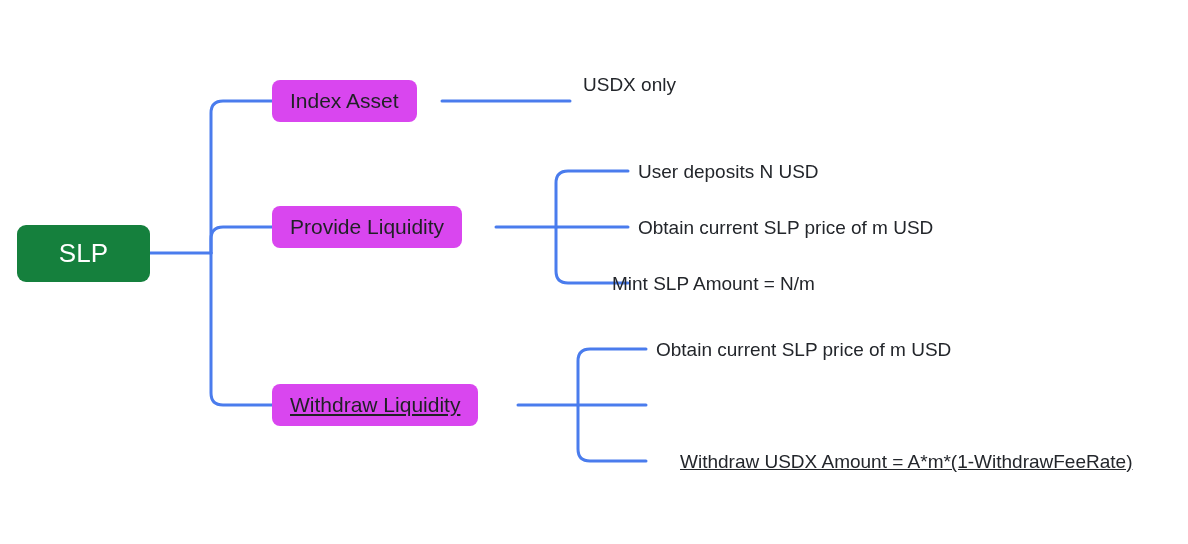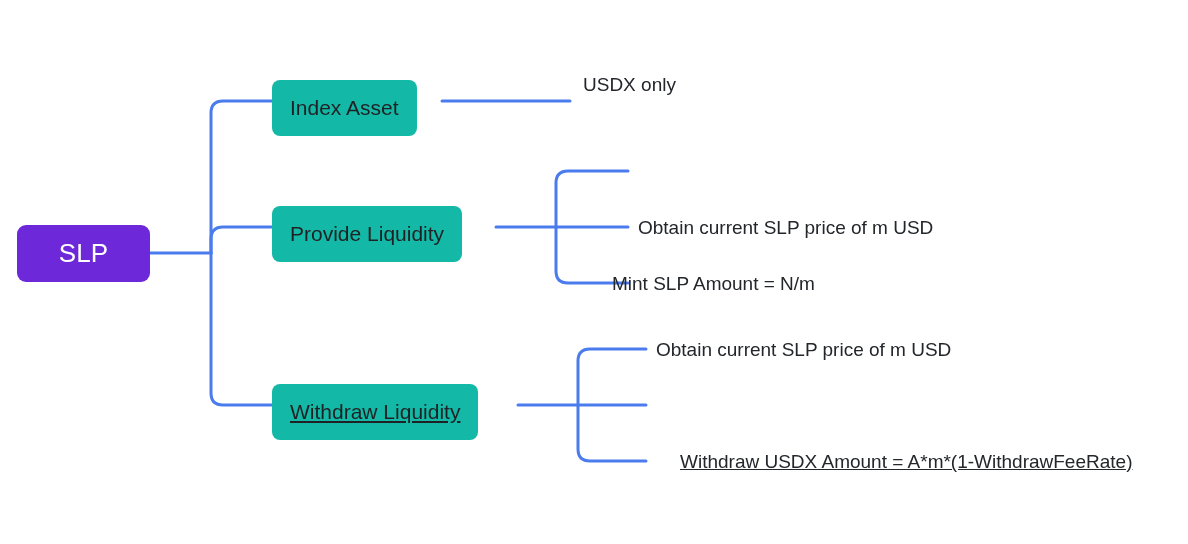--- a/index.html
+++ b/index.html
@@ -35,34 +35,34 @@
     justify-content: center;
     white-space: nowrap;
   }
 
   
   .root-node {
     left: 17px;
     top: 225px;
     width: 133px;
     height: 57px;
-    background: #6d28d9;
+    background: #15803d;
     color: #ffffff;
     border-radius: 9px;
     font-size: 26px;
     letter-spacing: 0.2px;
   }
 
   
   .branch-node {
-    background: #14b8a6;
+    background: #d946ef;
     color: #1f2124;
     border-radius: 8px;
     font-size: 21px;
-    height: 56px;
+    height: 42px;
     padding: 0 18px;
   }
   .branch-index-asset {
     left: 272px;
     top: 80px;
   }
   .branch-provide-liquidity {
     left: 272px;
     top: 206px;
     text-align: center;
@@ -119,20 +119,21 @@
   <div class="node root-node">SLP</div>
 
   <div class="node branch-node branch-index-asset">Index Asset</div>
 
   <div class="node branch-node branch-provide-liquidity">Provide Liquidity</div>
 
   <div class="node branch-node branch-withdraw-liquidity">Withdraw Liquidity</div>
 
   <div class="node leaf-node leaf-usdx-only">USDX only</div>
 
+  <div class="node leaf-node leaf-user-deposits">User deposits N USD</div>
 
   <div class="node leaf-node leaf-obtain-price-1">Obtain current SLP price of m USD</div>
 
   <div class="node leaf-node leaf-mint-slp">Mint SLP Amount = N/m</div>
 
   <div class="node leaf-node leaf-obtain-price-2">Obtain current SLP price of m USD</div>
 
 
   <div class="node leaf-node leaf-withdraw-amount">Withdraw USDX Amount = A*m*(1-WithdrawFeeRate)</div>
 

